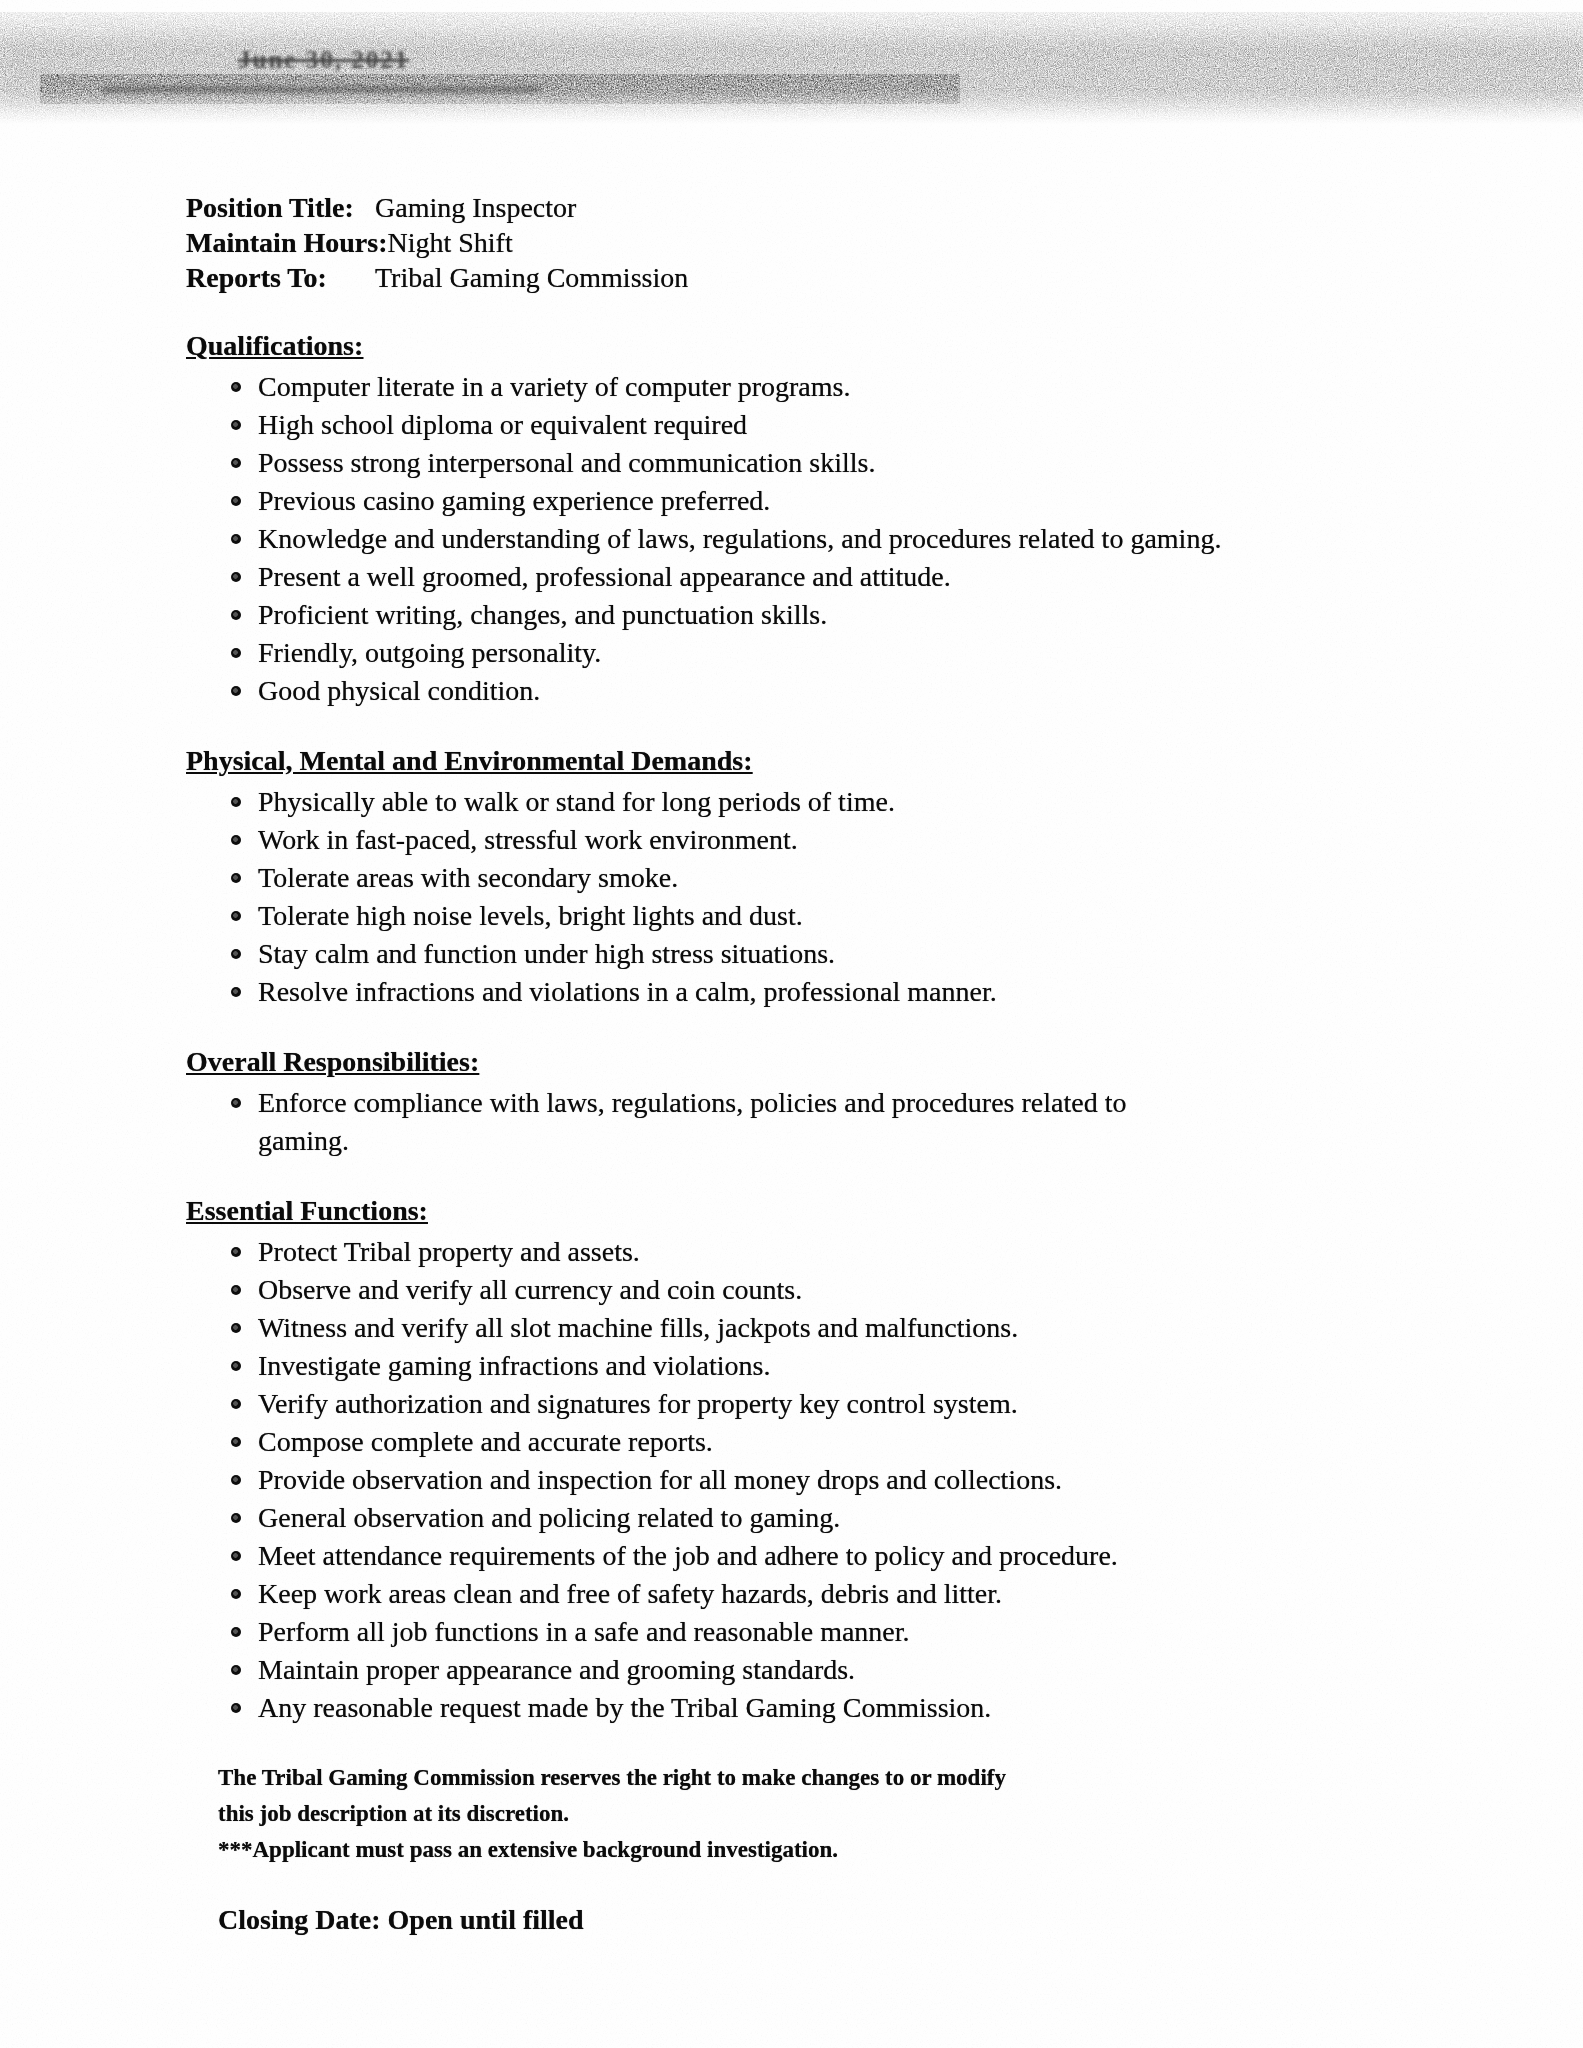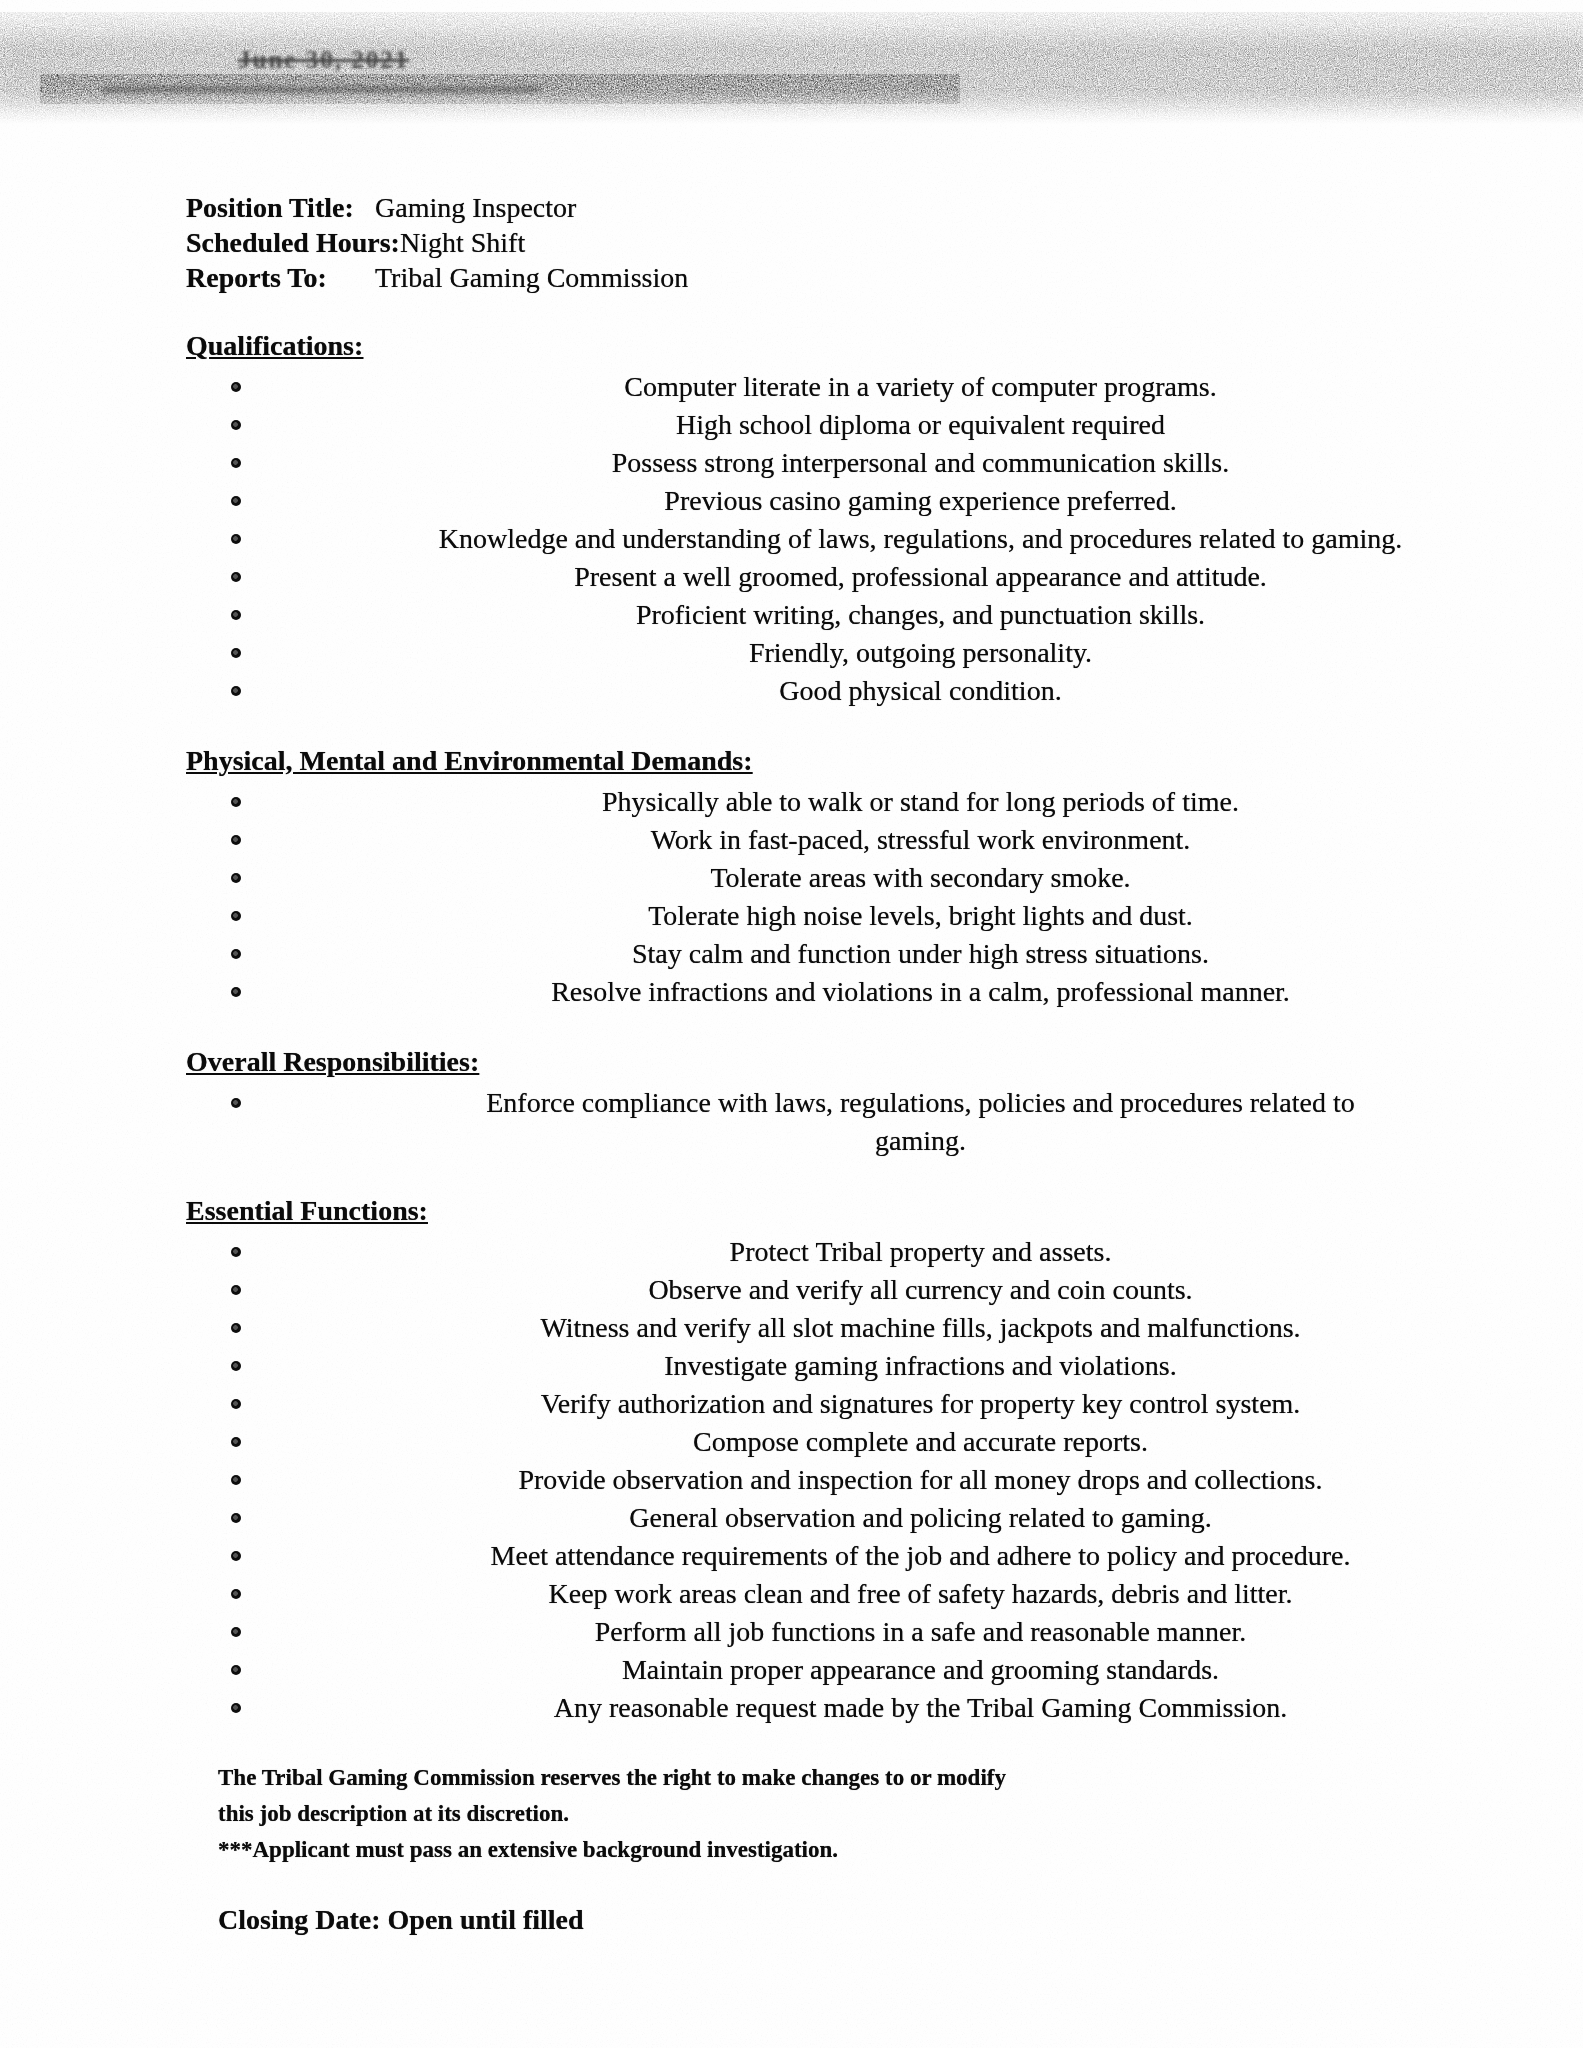--- a/index.html
+++ b/index.html
@@ -39,21 +39,21 @@
   }
   
   .content{
     position:absolute;left:186px;top:190px;right:0;
     text-shadow:0 0 .7px rgba(0,0,0,.65);
   }
   .hrow{font-size:28px;line-height:35px;}
   .hlabel{font-weight:bold;display:inline-block;min-width:189px;}
   .doc-section{margin-top:32px;}
   .sec-h{font-size:28px;font-weight:bold;line-height:38px;margin:0;text-decoration:underline;}
-  .blist{list-style:none;margin:3px 0 0 0;padding:0;font-size:28px;line-height:38px;text-align:center;}
+  .blist{list-style:none;margin:3px 0 0 0;padding:0;font-size:28px;line-height:38px;}
   .bitem{position:relative;padding-left:72px;}
   .dot{
     position:absolute;left:45px;top:14px;width:10px;height:10px;border-radius:50%;
     background:radial-gradient(circle at 45% 45%, #555 0 2px, #0e0e0e 2.6px);
   }
   .bline{display:block;}
   .closing{margin:33px 0 0 32px;font-weight:bold;font-size:23px;line-height:36px;}
   .closing-date{margin:33px 0 12px 32px;font-weight:bold;font-size:28px;line-height:38px;}
 </style>
 </head>
@@ -75,21 +75,21 @@
     </defs>
     <rect width="1583" height="112" filter="url(#grainA)" opacity="0.52"></rect>
     <rect x="40" y="62" width="920" height="30" filter="url(#grainB)" opacity="0.8"></rect>
   </svg>
   <div class="smudge-line"></div>
   <div class="faded-date">June 30, 2021</div>
 
   <div class="content">
     <div id="header-rows">
         <div class="hrow"><span class="hlabel">Position Title:</span><span class="hvalue">Gaming Inspector</span></div>
-        <div class="hrow"><span class="hlabel">Scheduled Hours:</span><span class="hvalue">Night Shift</span></div>
+        <div class="hrow"><span class="hlabel">Maintain Hours:</span><span class="hvalue">Night Shift</span></div>
         <div class="hrow"><span class="hlabel">Reports To:</span><span class="hvalue">Tribal Gaming Commission</span></div>
       </div>
     <div id="sections-root">
         <section class="doc-section">
           <h3 class="sec-h">Qualifications:</h3>
           <ul class="blist">
             <li class="bitem"><span class="dot"></span><span class="btext"><span class="bline">Computer literate in a variety of computer programs.</span></span></li>
             <li class="bitem"><span class="dot"></span><span class="btext"><span class="bline">High school diploma or equivalent required</span></span></li>
             <li class="bitem"><span class="dot"></span><span class="btext"><span class="bline">Possess strong interpersonal and communication skills.</span></span></li>
             <li class="bitem"><span class="dot"></span><span class="btext"><span class="bline">Previous casino gaming experience preferred.</span></span></li>

